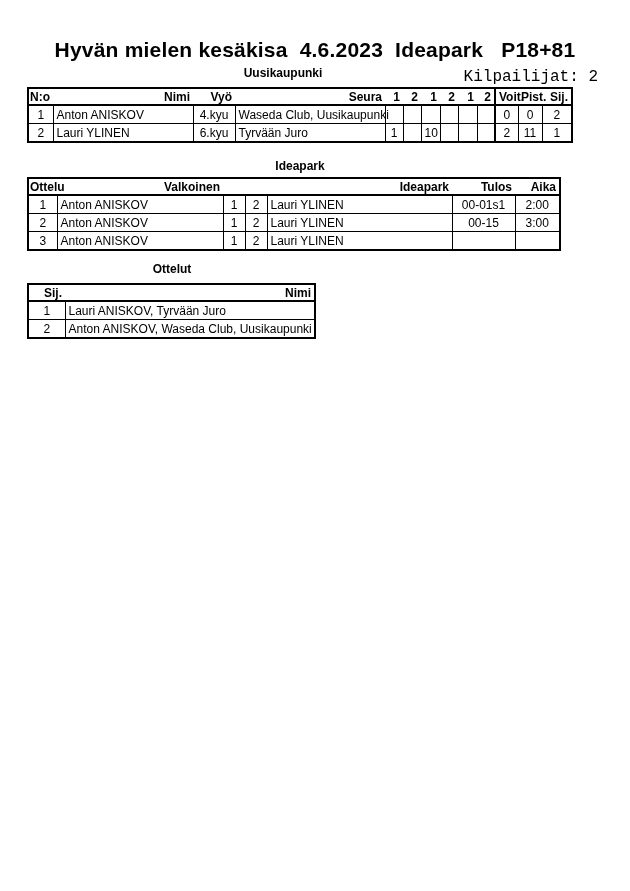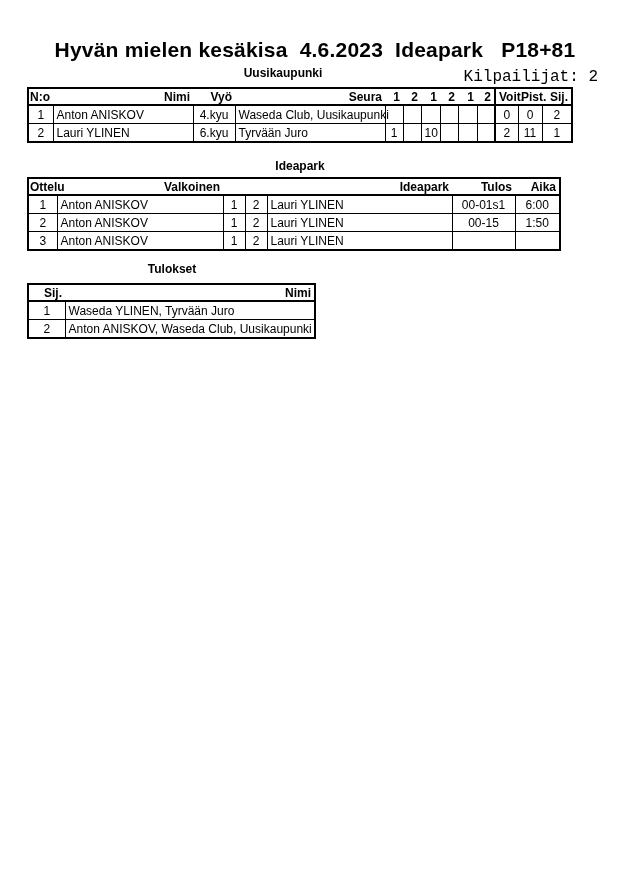--- a/index.html
+++ b/index.html
@@ -150,58 +150,58 @@
       <th>Tulos</th>
       <th>Aika</th>
     </tr>
     <tr>
       <td>1</td>
       <td class="left">Anton ANISKOV</td>
       <td>1</td>
       <td>2</td>
       <td class="left">Lauri YLINEN</td>
       <td>00-01s1</td>
-      <td>6:00</td>
+      <td>2:00</td>
     </tr>
     <tr>
       <td>2</td>
       <td class="left">Anton ANISKOV</td>
       <td>1</td>
       <td>2</td>
       <td class="left">Lauri YLINEN</td>
       <td>00-15</td>
-      <td>1:50</td>
+      <td>3:00</td>
     </tr>
     <tr>
       <td>3</td>
       <td class="left">Anton ANISKOV</td>
       <td>1</td>
       <td>2</td>
       <td class="left">Lauri YLINEN</td>
       <td></td>
       <td></td>
     </tr>
   </tbody>
     </table>
 
-  <div class="heading-tulokset">Tulokset</div>
+  <div class="heading-tulokset">Ottelut</div>
 
   <table id="t3">
     <colgroup>
       <col style="width:37px">
         <col style="width:250px">
     </colgroup>
     <tbody>
         <tr>
       <th>Sij.</th>
       <th>Nimi</th>
     </tr>
     <tr>
       <td>1</td>
-      <td class="left">Waseda YLINEN, Tyrvään Juro</td>
+      <td class="left">Lauri ANISKOV, Tyrvään Juro</td>
     </tr>
     <tr>
       <td>2</td>
       <td class="left">Anton ANISKOV, Waseda Club, Uusikaupunki</td>
     </tr>
   </tbody>
     </table>
 
 </div>
 

